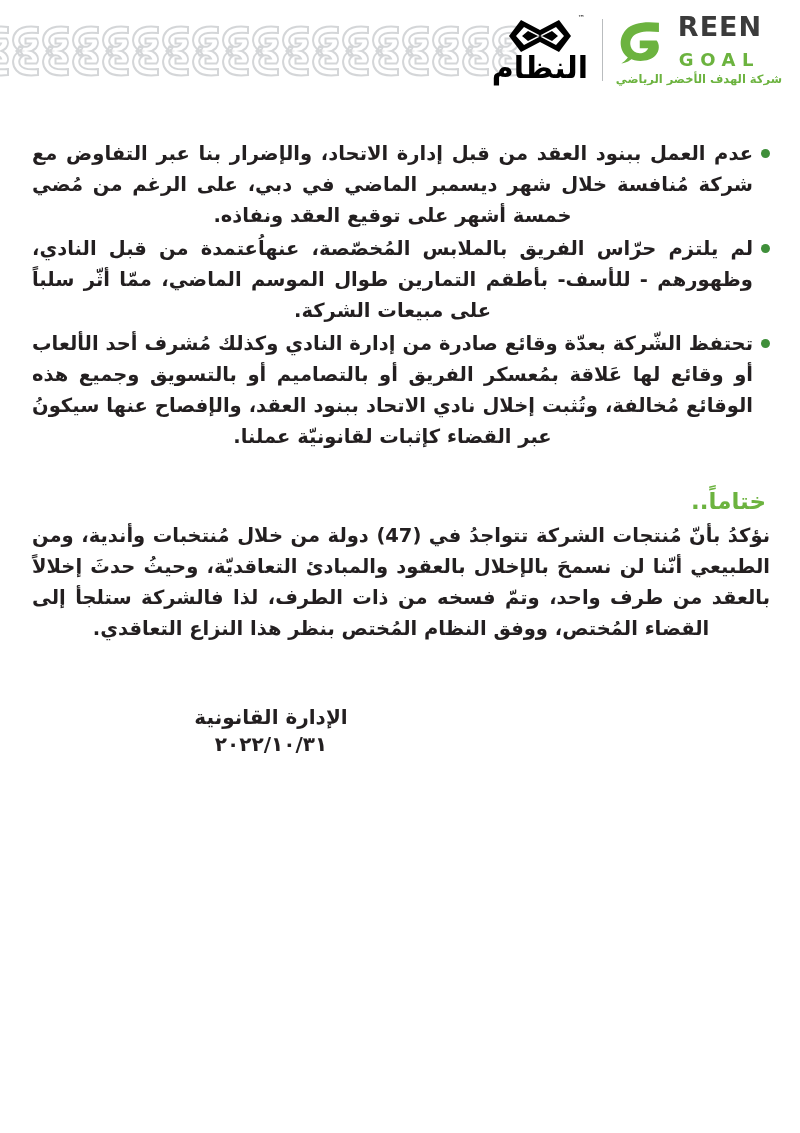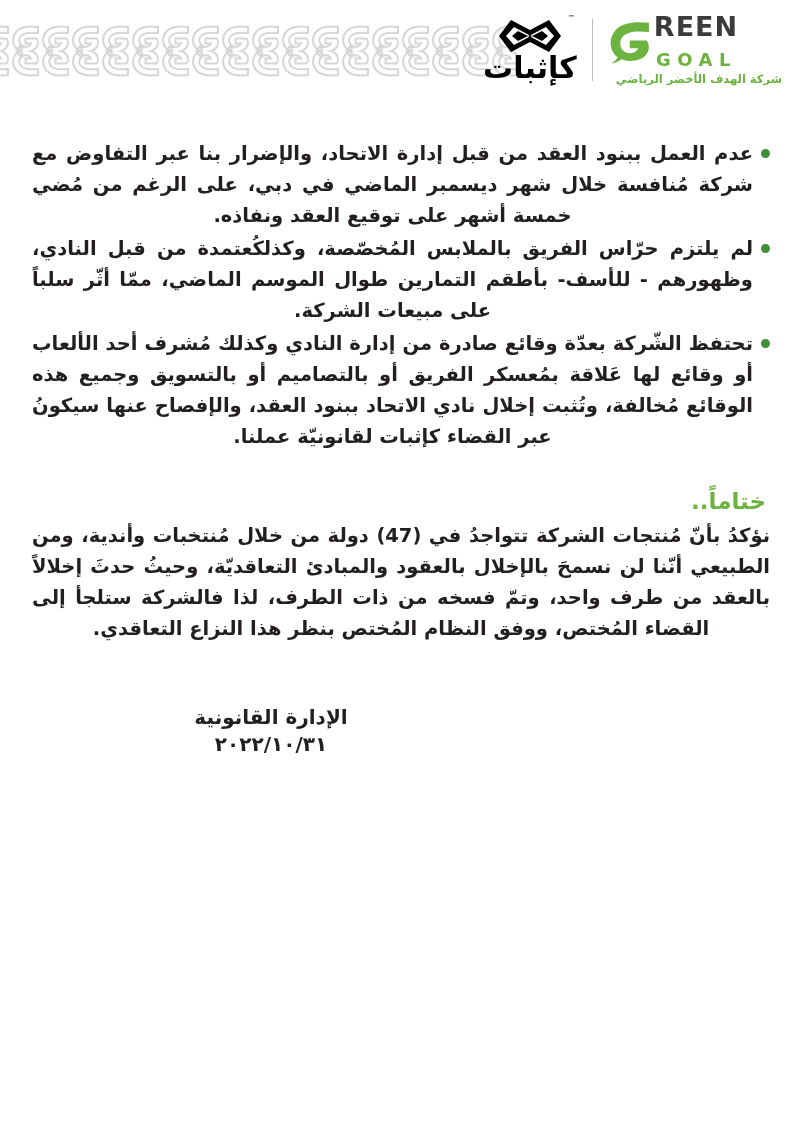--- a/index.html
+++ b/index.html
@@ -92,22 +92,21 @@
   }
 
   .green-goal {
     display: flex;
     flex-direction: column;
     align-items: flex-start;
   }
   .gg-top {
     display: flex;
     align-items: center;
-    gap: 2px;
-    text-align: center;
+    gap: 16px;
   }
   .gg-g-mark { width: 46px; height: 46px; display:block; }
   .gg-words {
     display: flex;
     flex-direction: column;
     line-height: 1;
   }
   .gg-reen {
     font-family: "DejaVu Sans", "Liberation Sans", sans-serif;
     font-weight: bold;
@@ -129,21 +128,20 @@
   .gg-arabic {
     direction: rtl;
     font-family: "DejaVu Sans", "Liberation Sans", sans-serif;
     font-weight: bold;
     font-size: 11.5px;
     color: #6cb33f;
     margin-top: 3px;
     align-self: stretch;
     text-align: right;
     letter-spacing: -0.2px;
-    margin-left: 10px;
   }
 
   
   .doc-body {
     padding: 28px 30px 0 32px;
     direction: rtl;
   }
 
   ul.bullet-list {
     list-style: none;
@@ -446,21 +444,21 @@
 
     <div class="errea-logo">
       <div class="errea-mark">
         <svg width="98" height="40" viewBox="0 0 98 40" aria-hidden="true">
           <path d="M30 4 L49 14 L68 4 L80 20 L68 36 L49 26 L30 36 L18 20 Z" fill="#000000"></path>
           <path d="M33 11 L49 19.5 L65 11 L73 20 L65 29 L49 20.5 L33 29 L25 20 Z" fill="#ffffff"></path>
           <path d="M37 15 L49 21 L61 15 L67 20 L61 25 L49 19 L37 25 L31 20 Z" fill="#000000"></path>
         </svg>
         <span class="errea-tm">™</span>
       </div>
-      <div class="errea-word">كإثبات</div>
+      <div class="errea-word">النظام</div>
     </div>
 
     <div class="logo-divider"></div>
 
     <div class="green-goal">
       <div class="gg-top">
         <svg class="gg-g-mark" viewBox="0 0 60 60" aria-hidden="true">
           <path d="M56 5 C40 3 22 4 13 14 C2 26 5 44 17 51 C27 57 44 56 52 47 C57 41 57 33 53 28 L31 28 L31 38 L42 38 C40 43 33 46 27 44 C19 41 16 31 21 24 C26 17 38 15 56 17 Z" fill="#6cb33f"></path>
           <path d="M19 44 C16 50 13 54 7 58 C16 57 22 52 25 46 Z" fill="#6cb33f"></path>
         </svg>
@@ -472,21 +470,21 @@
       <div class="gg-arabic">شركة الهدف الأخضر الرياضي</div>
     </div>
 
   </div>
 </div>
 
 <div class="doc-body">
 
   <ul class="bullet-list">
     <li>عدم العمل ببنود العقد من قبل إدارة الاتحاد، والإضرار بنا عبر التفاوض مع شركة مُنافسة خلال شهر ديسمبر الماضي في دبي، على الرغم من مُضي خمسة أشهر على توقيع العقد ونفاذه.</li>
-    <li>لم يلتزم حرّاس الفريق بالملابس المُخصّصة، وكذلكُعتمدة من قبل النادي، وظهورهم - للأسف- بأطقم التمارين طوال الموسم الماضي، ممّا أثّر سلباً على مبيعات الشركة.</li>
+    <li>لم يلتزم حرّاس الفريق بالملابس المُخصّصة، عنهاُعتمدة من قبل النادي، وظهورهم - للأسف- بأطقم التمارين طوال الموسم الماضي، ممّا أثّر سلباً على مبيعات الشركة.</li>
     <li>تحتفظ الشّركة بعدّة وقائع صادرة من إدارة النادي وكذلك مُشرف أحد الألعاب أو وقائع لها عَلاقة بمُعسكر الفريق أو بالتصاميم أو بالتسويق وجميع هذه الوقائع مُخالفة، وتُثبت إخلال نادي الاتحاد ببنود العقد، والإفصاح عنها سيكونُ عبر القضاء كإثبات لقانونيّة عملنا.</li>
   </ul>
 
   <div class="section-heading">ختاماً..</div>
 
   <p class="closing-paragraph">نؤكدُ بأنّ مُنتجات الشركة تتواجدُ في (47) دولة من خلال مُنتخبات وأندية، ومن الطبيعي أنّنا لن نسمحَ بالإخلال بالعقود والمبادئ التعاقديّة، وحيثُ حدثَ إخلالاً بالعقد من طرف واحد، وتمّ فسخه من ذات الطرف، لذا فالشركة ستلجأ إلى القضاء المُختص، ووفق النظام المُختص بنظر هذا النزاع التعاقدي.</p>
 
   <div class="signature-block">
     <div class="signature-dept">الإدارة القانونية</div>
     <div class="signature-date">٢٠٢٢/١٠/٣١</div>

